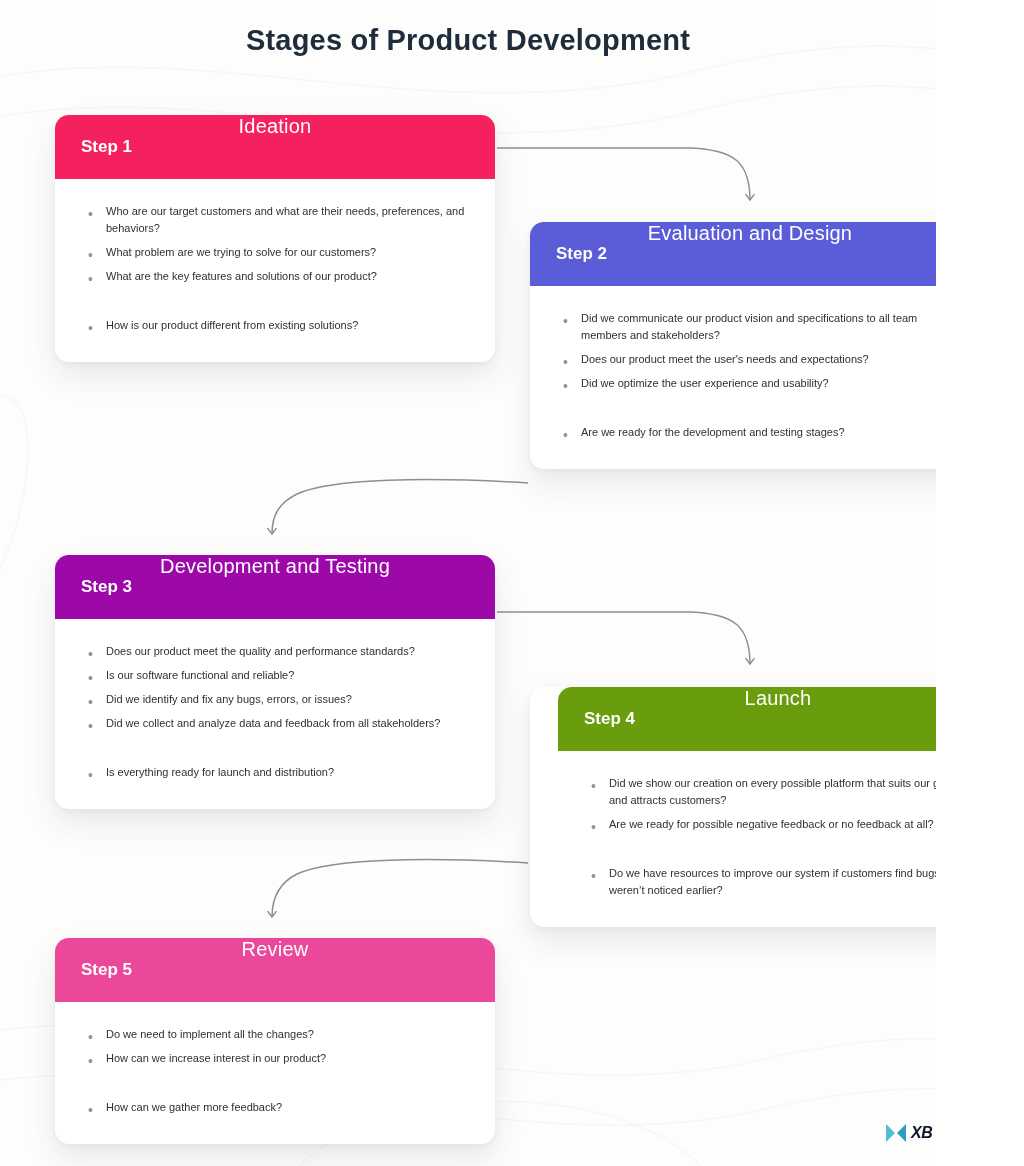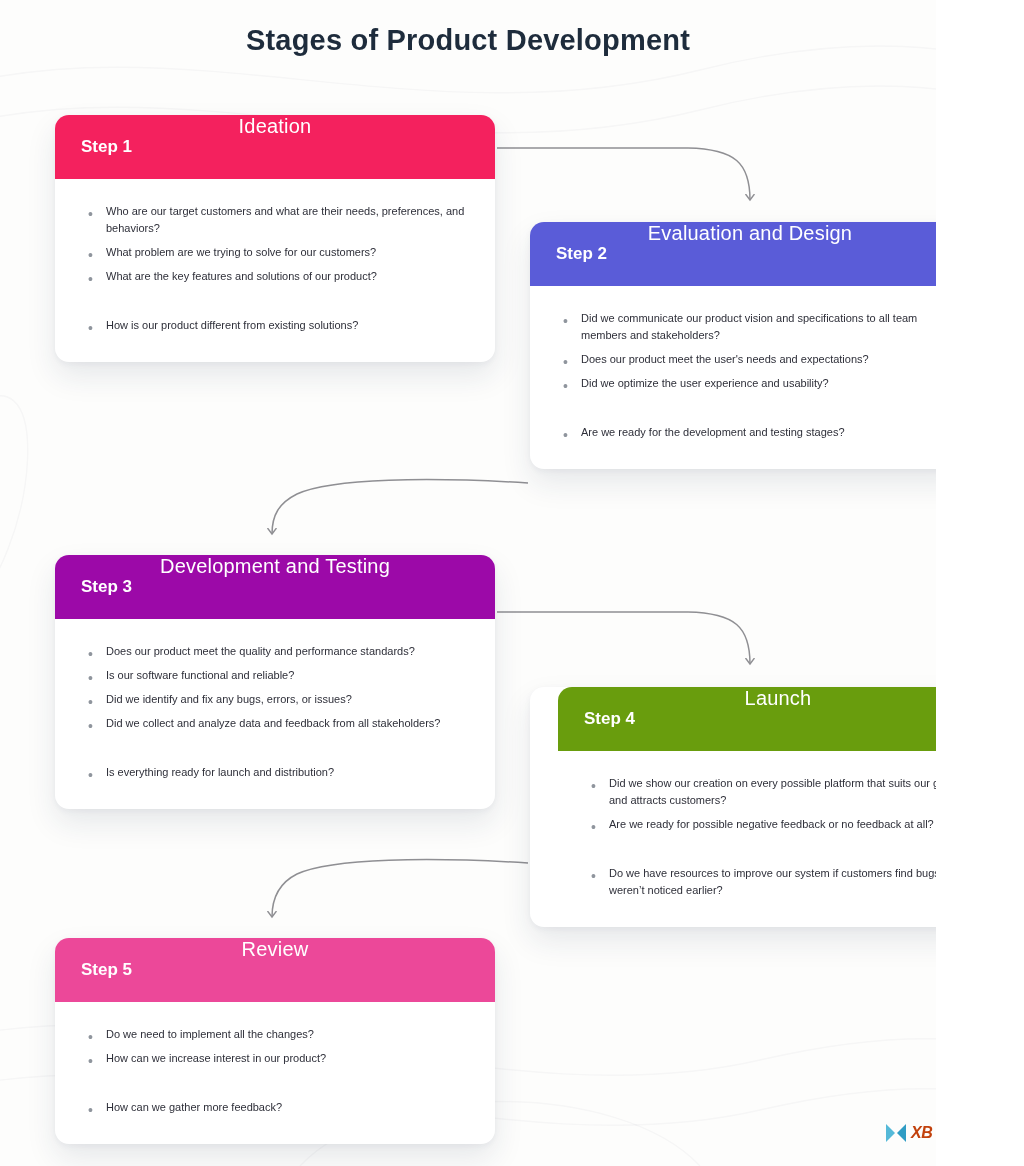--- a/index.html
+++ b/index.html
@@ -42,21 +42,21 @@
   .card-2{left:530px;top:222px;}
   .card-3{left:55px;top:555px;}
   .card-4{left:530px;top:687px;padding-left:28px;}
   .card-5{left:55px;top:938px;}
   .connectors{position:absolute;inset:0;pointer-events:none;}
   .logo{
     position:absolute;left:886px;top:1122px;
     display:flex;align-items:center;gap:5px;
   }
   .logo-mark-text{
-    font-size:16px;font-weight:800;font-style:italic;color:#c2410c;
+    font-size:16px;font-weight:800;font-style:italic;color:#0f172a;
     letter-spacing:-0.5px;
   }
   .logo-text{font-size:18px;font-weight:500;color:#b91c1c;}
 </style>
 </head>
 <body>
 
 <div class="canvas">
 
   <svg class="bg-pattern" width="1024" height="1166" viewBox="0 0 1024 1166" aria-hidden="true">

